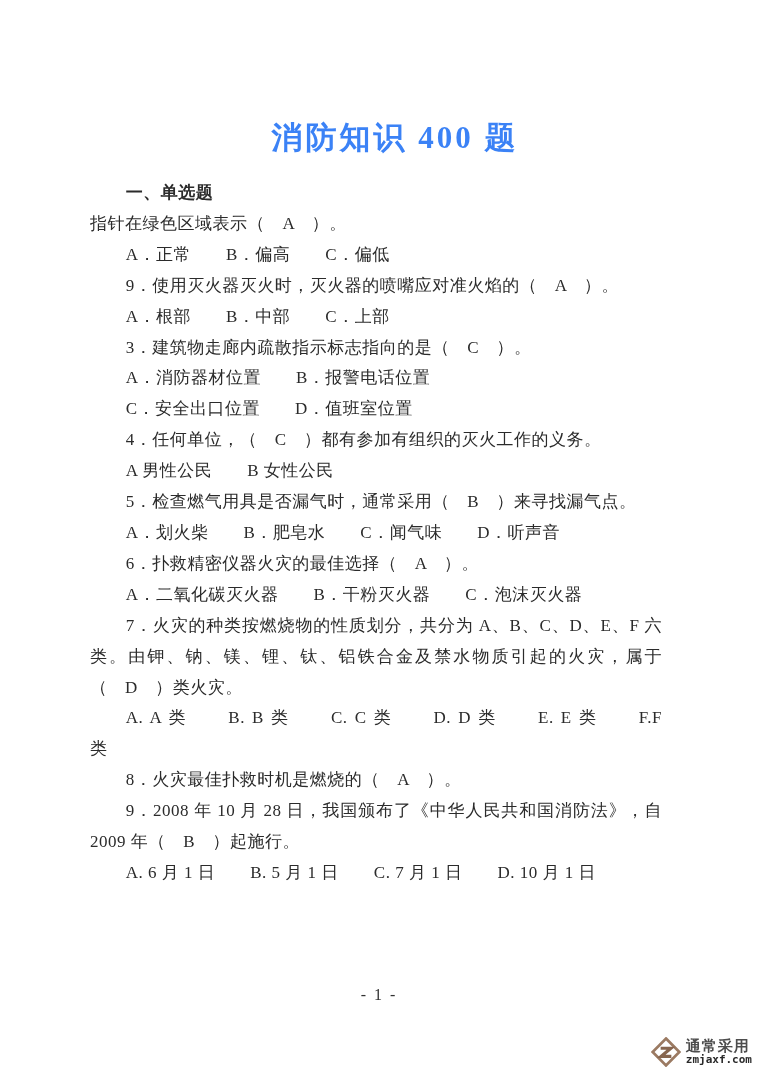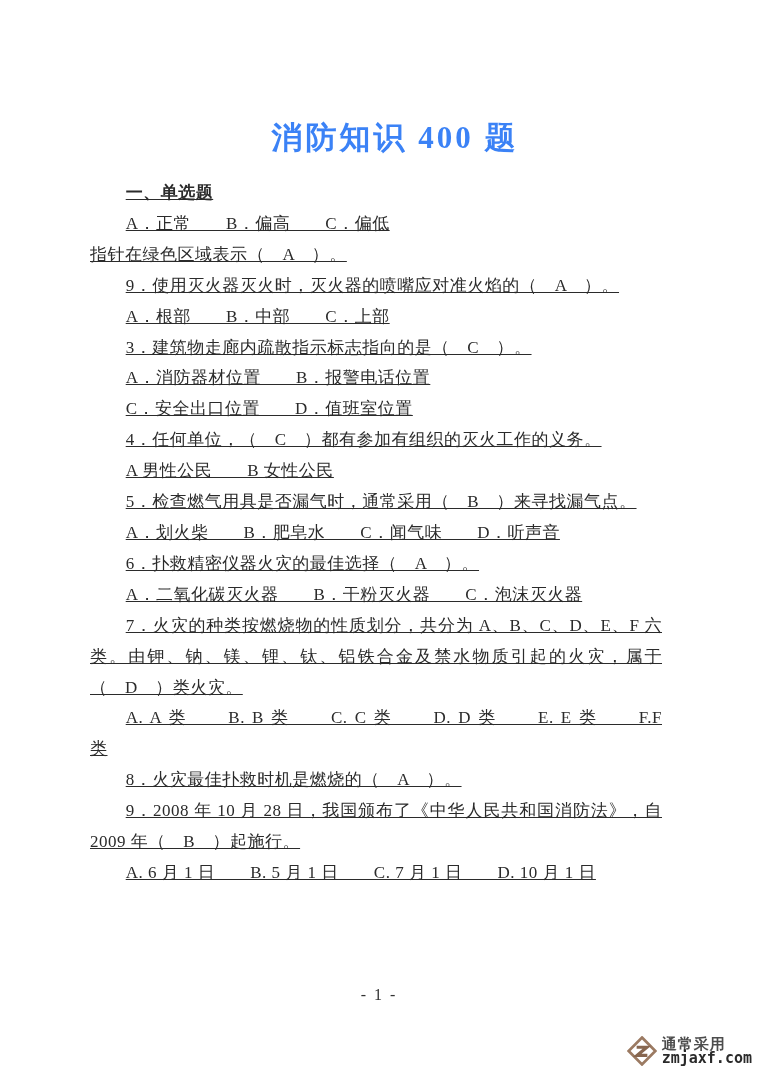--- a/index.html
+++ b/index.html
@@ -27,21 +27,21 @@
   }
   .body-block {
     position: absolute;
     top: 178px;
     left: 90px;
     width: 572px;
     font-size: 17px;
     line-height: 30.9px;
     letter-spacing: 0.5px;
   }
-  .line { white-space: normal; text-decoration: underline; }
+  .line { white-space: normal; }
   .heading { font-weight: bold; text-indent: 2.1em; }
   .ind { text-indent: 2.1em; }
   .stretch { text-align: justify; text-align-last: justify; }
   .pagenum {
     position: absolute;
     top: 986px;
     left: 0;
     width: 100%;
     text-align: center;
     font-size: 16px;
@@ -60,36 +60,36 @@
   .brand-text { line-height: 1.05; }
   .brand-name {
     font-family: "Liberation Sans", sans-serif;
     font-size: 15px;
     font-weight: bold;
     color: #4d4d4d;
     letter-spacing: 1px;
   }
   .brand-site {
     font-family: "DejaVu Sans Mono", monospace;
-    font-size: 15px;
+    font-size: 11px;
     font-weight: bold;
     color: #2a2a2a;
   }
 </style>
 </head>
 <body>
 
 <div class="page">
 
   <h1 class="title">消防知识 400 题</h1>
 
   <div class="body-block">
     <div class="line heading">一、单选题</div>
+    <div class="line">指针在绿色区域表示（　A　）。</div>
     <div class="line ind">A．正常　　B．偏高　　C．偏低</div>
-    <div class="line">指针在绿色区域表示（　A　）。</div>
     <div class="line ind">9．使用灭火器灭火时，灭火器的喷嘴应对准火焰的（　A　）。</div>
     <div class="line ind">A．根部　　B．中部　　C．上部</div>
     <div class="line ind">3．建筑物走廊内疏散指示标志指向的是（　C　）。</div>
     <div class="line ind">A．消防器材位置　　B．报警电话位置</div>
     <div class="line ind">C．安全出口位置　　D．值班室位置</div>
     <div class="line ind">4．任何单位，（　C　）都有参加有组织的灭火工作的义务。</div>
     <div class="line ind">A 男性公民　　B 女性公民</div>
     <div class="line ind">5．检查燃气用具是否漏气时，通常采用（　B　）来寻找漏气点。</div>
     <div class="line ind">A．划火柴　　B．肥皂水　　C．闻气味　　D．听声音</div>
     <div class="line ind">6．扑救精密仪器火灾的最佳选择（　A　）。</div>

